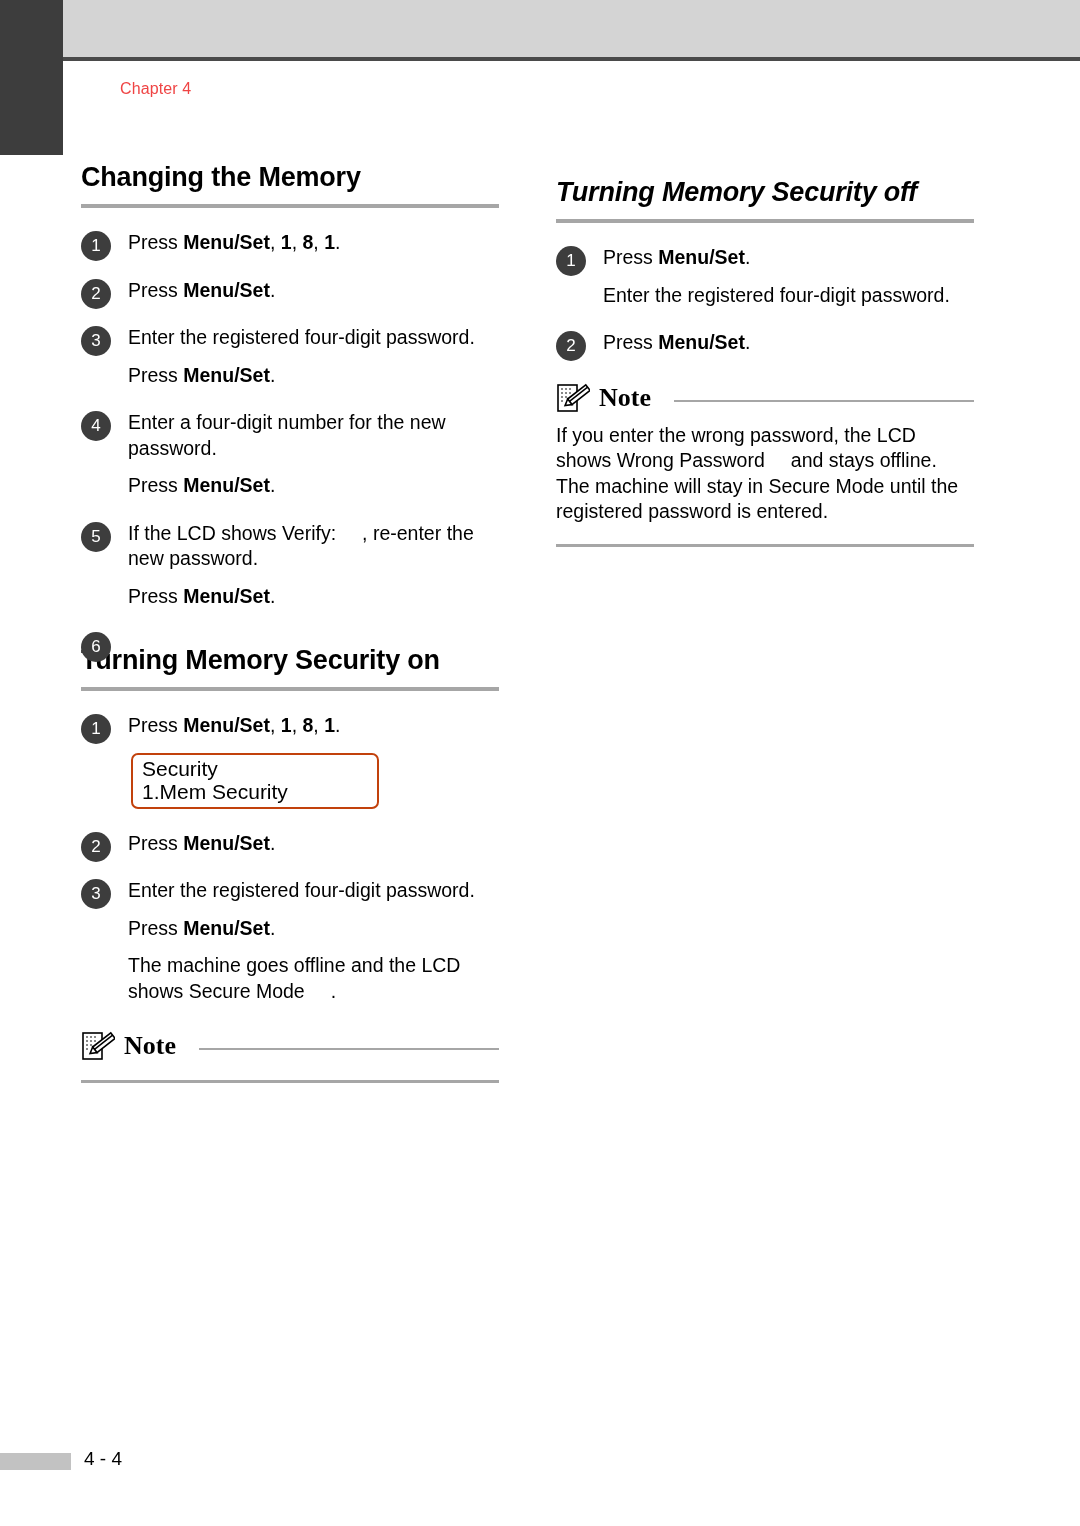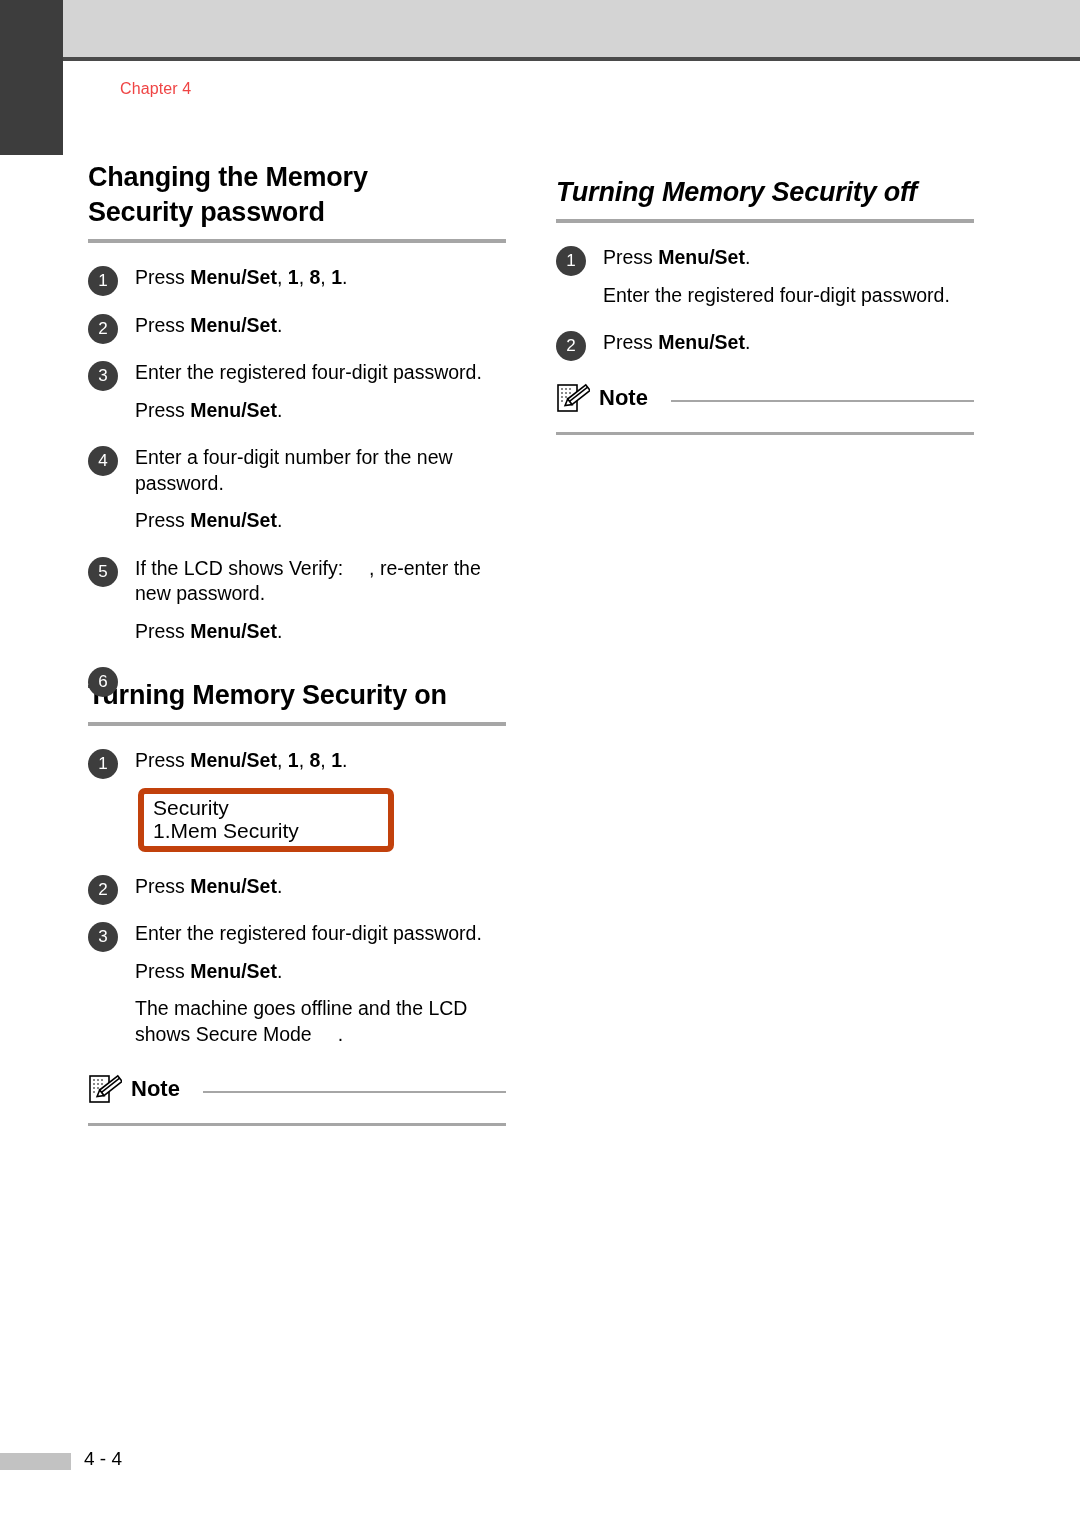--- a/index.html
+++ b/index.html
@@ -49,21 +49,21 @@
     color: #ef4444;
     letter-spacing: 0.1px;
     white-space: nowrap;
   }
 
   
   .col {
     position: absolute;
     width: 418px;
   }
-  .col-left  { left: 81px;  top: 160px; margin-left: 7px; }
+  .col-left  { left: 81px;  top: 160px; }
   .col-right { left: 556px; top: 160px; }
 
   
   .sec-head {
     font-size: 27px;
     font-weight: bold;
     line-height: 35px;
     letter-spacing: -0.2px;
     color: #000;
     margin: 0;
@@ -102,21 +102,21 @@
   }
   .line + .line { margin-top: 12px; }
   .line b { font-weight: bold; }
   .gap { display: inline-block; width: 26px; }
   .arrow { font-size: 16px; line-height: 1; position: relative; top: -1px; }
 
   
   .lcd {
     margin: 14px 0 0 50px;
     width: 226px;
-    border: 6px solid #c2410c;
+    border: 2px solid #c2410c;
     border-radius: 7px;
     padding: 2px 9px 4px 9px;
     box-sizing: content-box;
   }
   .lcd div {
     font-size: 21px;
     line-height: 23px;
     white-space: nowrap;
   }
 
@@ -124,23 +124,24 @@
   .note {
     margin-top: 26px;
   }
   .note-head {
     display: flex;
     align-items: center;
     gap: 9px;
   }
   .note-icon { width: 34px; height: 32px; flex: none; }
   .note-title {
-    font-size: 22px;
+    font-size: 26px;
     font-weight: bold;
     white-space: nowrap;
+    font-family: Liberation Serif, serif;
   }
   .note-head-rule {
     flex: 1 1 auto;
     height: 2px;
     background: #a6a6a6;
     margin-left: 14px;
     margin-top: 6px;
   }
   .note-body {
     font-size: 19.5px;
@@ -177,21 +178,20 @@
 
 <div class="header-bar"></div>
 <div class="header-rule"></div>
 <div class="chapter-tab"></div>
 <div class="chapter-label">Chapter 4</div>
 
 <div class="col col-left">
 
   <h1 class="sec-head">
     <span>Changing the Memory</span><br>
-    <span>Security password</span>
   </h1>
   <div class="sec-rule"></div>
 
   <div class="step">
     <span class="num">1</span>
     <p class="line"><span>Press </span><b>Menu/Set</b><span>, </span><b>1</b><span>, </span><b>8</b><span>, </span><b>1</b><span>.</span></p>
   </div>
 
   <div class="step">
     <span class="num">2</span>
@@ -310,18 +310,19 @@
           <g transform="rotate(-38 22 14)">
             <rect x="12" y="10" width="23" height="7" fill="#ffffff" stroke="#000000" stroke-width="1.6"></rect>
             <rect x="12" y="12.2" width="23" height="1.5" fill="#000000"></rect>
             <polygon points="12,10 12,17 6,13.5" fill="#ffffff" stroke="#000000" stroke-width="1.6"></polygon>
           </g>
         </svg>
       </span>
       <span class="note-title">Note</span>
       <span class="note-head-rule"></span>
     </div>
+    <p class="note-body"><span>If you enter the wrong password, the LCD shows Wrong Password</span><span class="gap"></span><span>and stays offline. The machine will stay in Secure Mode until the registered password is entered.</span></p>
     <div class="note-foot-rule"></div>
   </div>
 </div>
 
 <div class="footer-swatch"></div>
 <div class="footer-page">4 - 4</div>
 
 </body></html>

